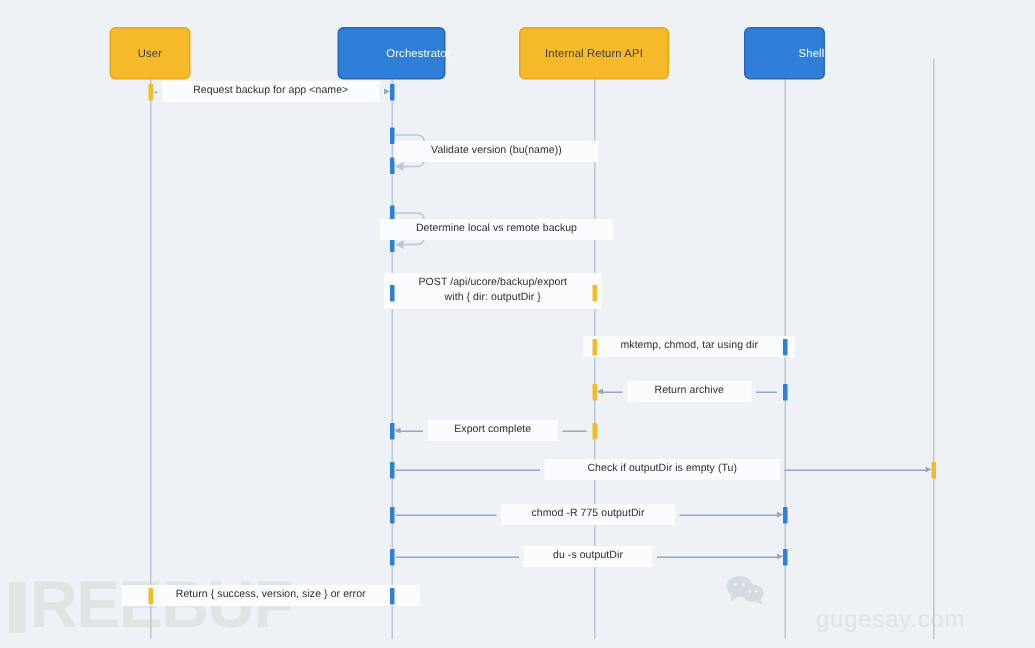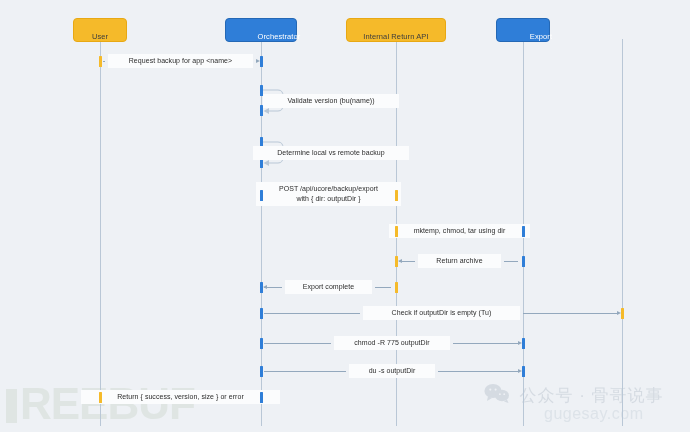--- a/index.html
+++ b/index.html
@@ -42,23 +42,23 @@
     font-size:17px;letter-spacing:1px;color:#d5dbe2;
   }
   .wm-wechat .wx-url{
     position:absolute;left:60px;top:22px;
     font-size:16px;color:#dde3e9;letter-spacing:0.5px;
   }
 
   
   .participant{
     position:absolute;
-    height:24px;
+    height:35px;
     border-radius:4px;
-    display:flex;align-items:flex-end;justify-content:center;
+    display:flex;align-items:center;justify-content:center;
     box-sizing:border-box;
     z-index:5;
   }
   .participant span{
     font-size:7.5px;
     color:#3d3d3d;
     white-space:nowrap;
     letter-spacing:0.1px;
     font-weight:normal;
   }
@@ -145,38 +145,37 @@
         <ellipse cx="9" cy="8" rx="8.6" ry="7" fill="#d5dbe2"></ellipse>
         <polygon points="4,13 3,18 8,15" fill="#d5dbe2"></polygon>
         <ellipse cx="18" cy="12.5" rx="7" ry="5.8" fill="#d5dbe2"></ellipse>
         <polygon points="23,16.5 24.5,20 20,18.5" fill="#d5dbe2"></polygon>
         <circle cx="6.3" cy="6.6" r="1.05" fill="#eef1f5"></circle>
         <circle cx="11.6" cy="6.6" r="1.05" fill="#eef1f5"></circle>
         <circle cx="15.9" cy="11.2" r="0.9" fill="#eef1f5"></circle>
         <circle cx="20.2" cy="11.2" r="0.9" fill="#eef1f5"></circle>
       </svg>
     </span>
-    <span class="wx-text">公众号 · 骨哥说事</span>
     <span class="wx-url">gugesay.com</span>
   </div>
 
 <div class="participant actor-yellow" style="left: 73px; top: 18px; width: 54px;">
       <span>User</span>
     </div>
     <div class="lifeline" style="left: 100px; top: 39px; height: 387px;"></div>
     <div class="participant actor-blue" style="left: 225.1px; top: 18px; width: 71.8px;">
       <span>Orchestrator</span>
     </div>
     <div class="lifeline" style="left: 261px; top: 39px; height: 387px;"></div>
     <div class="participant actor-yellow" style="left: 345.575px; top: 18px; width: 100.85px;">
       <span>Internal Return API</span>
     </div>
     <div class="lifeline" style="left: 396px; top: 39px; height: 387px;"></div>
     <div class="participant actor-blue" style="left: 496px; top: 18px; width: 54px;">
-      <span>Export</span>
+      <span>Shell</span>
     </div>
     <div class="lifeline" style="left: 523px; top: 39px; height: 387px;"></div>
     <div class="lifeline" style="left: 622px; top: 39px; height: 387px;"></div>
     <div class="msg-label" style="width: 144.35px; left: 108.325px; top: 54px;">
       <span>Request backup for app &lt;name&gt;</span>
     </div>
     <div class="msg-line" style="left: 103px; top: 61px; width: 2.325px;"></div>
     <div class="arrow-head right" style="top: 59px; left: 256px;"></div>
     <div class="tick yellow" style="left: 99px; top: 56px;"></div>
     <div class="tick blue" style="left: 260px; top: 56px;"></div>

